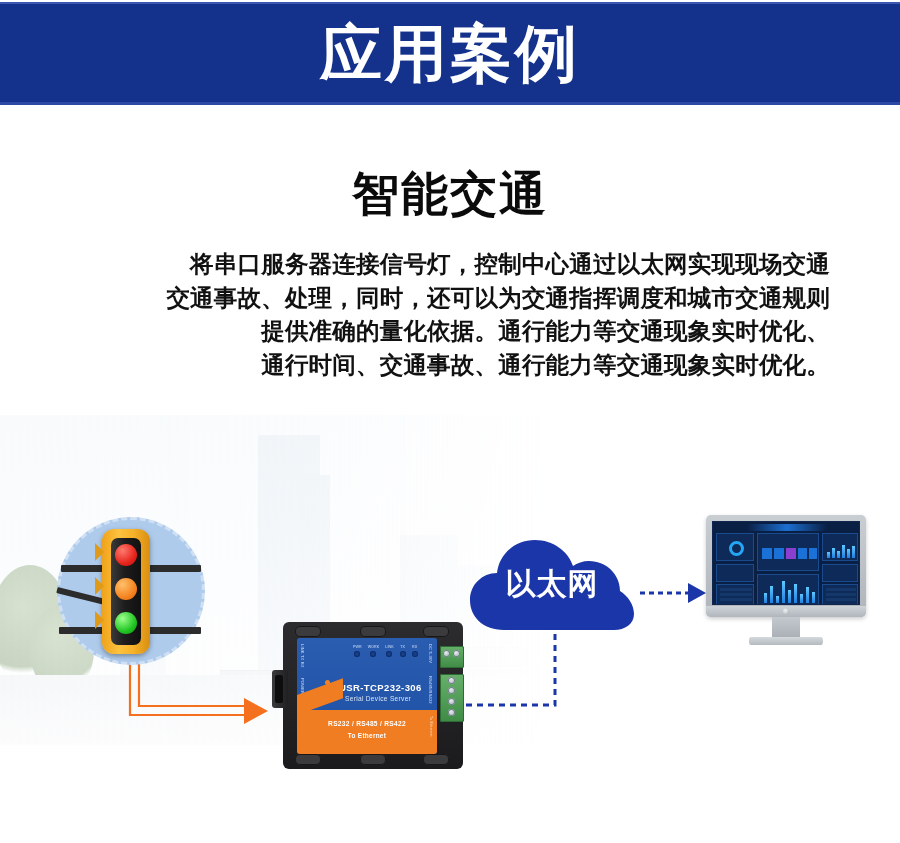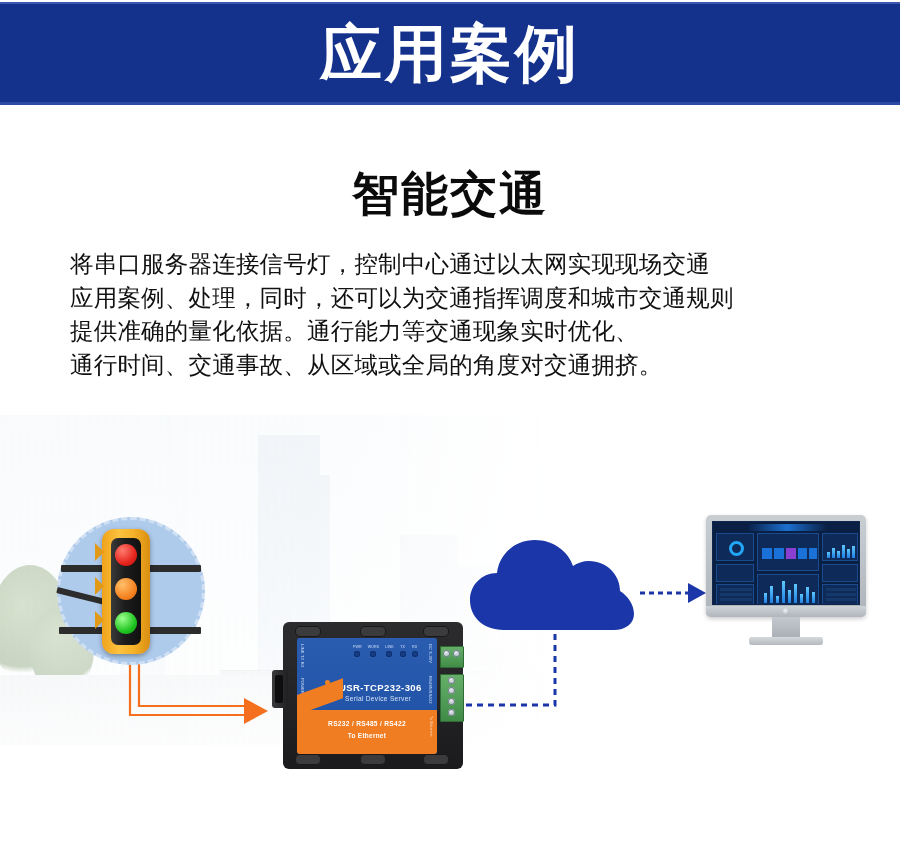--- a/index.html
+++ b/index.html
@@ -54,25 +54,26 @@
     font-weight: bold;
     letter-spacing: 2px;
     color: #0b0b0b;
     line-height: 1.12;
     font-family: Liberation Serif, serif;
   }
   .body-copy {
     position: absolute;
     left: 70px; top: 248px;
     width: 760px;
-    text-align: left;
+    text-align: right;
     font-size: 23.5px;
     line-height: 33.5px;
     color: #111111;
     letter-spacing: 0.2px;
+    font-weight: bold;
   }
   .body-copy div { white-space: nowrap; }
 
   
   .scene {
     position: absolute;
     left: 0; top: 415px;
     width: 900px; height: 428px;
     overflow: hidden;
   }
@@ -342,23 +343,23 @@
 <div class="header-banner">
   <div class="rule-top"></div>
   <div class="header-title">应用案例</div>
   <div class="rule-bottom"></div>
 </div>
 
 <div class="section-title">智能交通</div>
 
 <div class="body-copy">
   <div>将串口服务器连接信号灯，控制中心通过以太网实现现场交通</div>
-  <div>应用案例、处理，同时，还可以为交通指挥调度和城市交通规则</div>
+  <div>交通事故、处理，同时，还可以为交通指挥调度和城市交通规则</div>
   <div>提供准确的量化依据。通行能力等交通现象实时优化、</div>
-  <div>通行时间、交通事故、从区域或全局的角度对交通拥挤。</div>
+  <div>通行时间、交通事故、通行能力等交通现象实时优化。</div>
 </div>
 
 <div class="scene">
   <div class="city-bg">
     <div class="sky"></div>
     <div class="tower" style="left:258px; top:20px; width:62px; height:250px;"></div>
     <div class="tower" style="left:300px; top:60px; width:30px; height:210px;"></div>
     <div class="tower" style="left:400px; top:120px; width:58px; height:155px; background:linear-gradient(to bottom,#d7e2ec,#edf2f7);"></div>
     <div class="tower" style="left:455px; top:150px; width:40px; height:125px; background:linear-gradient(to bottom,#dde6ee,#f0f4f8);"></div>
     <div class="tower" style="left:500px; top:175px; width:72px; height:100px; background:linear-gradient(to bottom,#e3eaf1,#f3f6f9);"></div>
@@ -476,20 +477,21 @@
     <div class="term-screw" style="left:8px; top:35px;"></div>
   </div>
 </div>
 
 <div class="cloud">
   <svg width="168" height="104" viewBox="0 0 168 104">
     <path d="M36 96 C14 96 2 82 2 66 C2 51 14 39 29 39 C31 20 47 6 67 6 C85 6 100 17 105 32
              C109 29 115 27 121 27 C139 27 152 41 152 57 C160 62 166 71 166 80
              C166 90 157 96 146 96 Z" fill="#1b36a8"></path>
   </svg>
+  <div class="cloud-label">以太网</div>
 </div>
 
 <div class="monitor">
   <div class="mon-bezel">
     <div class="mon-screen">
       <div class="dash-title"></div>
 
       <div class="dash-panel" style="left:3px; top:11px; width:38px; height:28px;">
         <div class="dash-ring" style="left:12px; top:7px; width:15px; height:15px;"></div>
       </div>

